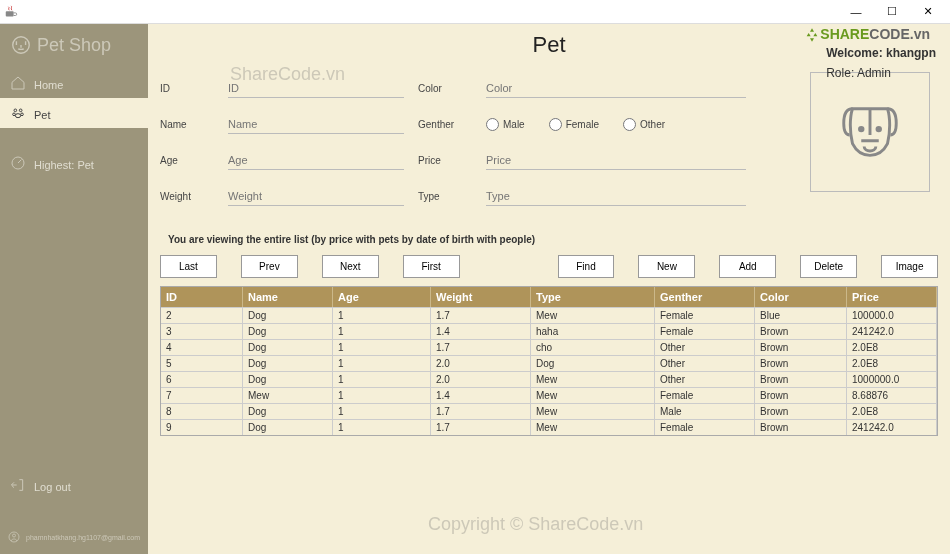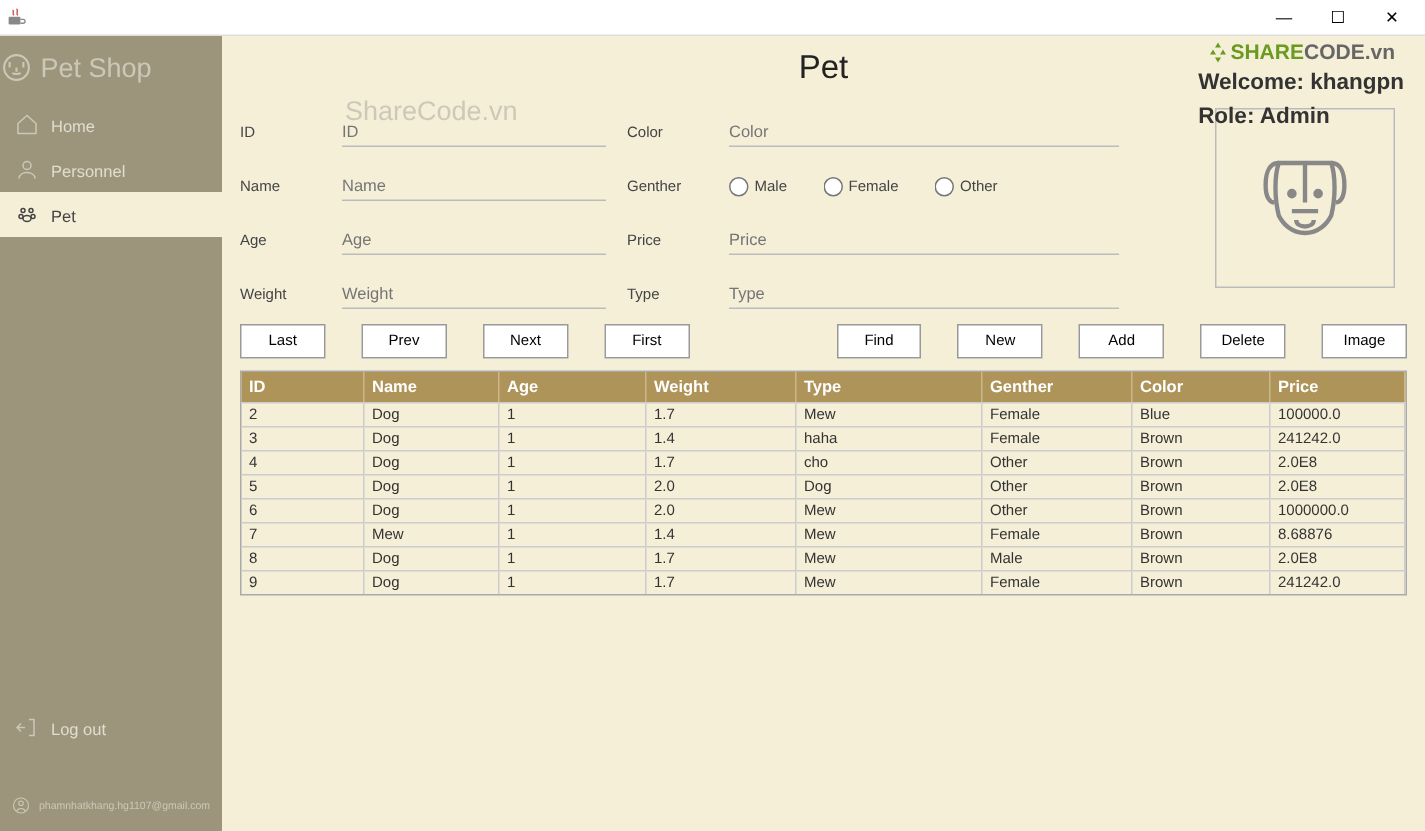--- a/index.html
+++ b/index.html
@@ -4,30 +4,30 @@
 <style>
 * { box-sizing: border-box; margin: 0; padding: 0; font-family: Arial, sans-serif; }
 body { width: 950px; height: 554px; background: #fff; overflow: hidden; position: relative; }
 .titlebar { height: 24px; background: #fff; border-bottom: 1px solid #ddd; display: flex; justify-content: space-between; align-items: center; padding: 0 4px; }
 .titlebar-left { display: flex; align-items: center; gap: 4px; font-size: 11px; }
 .java-icon { width: 14px; height: 14px; }
 .titlebar-right { display: flex; }
 .titlebar-btn { width: 36px; height: 22px; display: flex; align-items: center; justify-content: center; font-size: 11px; cursor: pointer; }
 .main { display: flex; height: 530px; }
 .sidebar { width: 148px; background: #9c957b; color: #e0ddd0; padding-top: 8px; display: flex; flex-direction: column; }
-.brand { display: flex; align-items: center; gap: 5px; padding: 2px 8px 12px 0; color: #ccc8b8; font-size: 18px; font-weight: 300; }
+.brand { display: flex; align-items: center; gap: 5px; padding: 2px 8px 12px 10px; color: #ccc8b8; font-size: 18px; font-weight: 300; }
 .nav-item { display: flex; align-items: flex-end; gap: 8px; padding: 7px 10px; font-size: 11px; cursor: pointer; }
 .nav-item.active { background: #f5efd8; color: #444; }
 .nav-icon { width: 16px; height: 16px; flex-shrink: 0; }
 .spacer { flex: 1; }
 .spacer-sm { height: 20px; }
 .user-footer { display: flex; align-items: center; gap: 6px; padding: 8px; font-size: 7px; color: #ccc8b8; }
 .content { flex: 1; background: #f5efd8; position: relative; padding: 6px 12px 0 12px; overflow: hidden; }
 .page-title { font-size: 22px; color: #222; font-weight: 400; position: absolute; left: 50%; transform: translateX(-50%); top: 8px; }
-.user-info { position: absolute; right: 14px; top: 6px; font-size: 15px; color: #333; }
+.user-info { position: absolute; right: 14px; top: 6px; font-size: 12px; color: #333; }
 .user-info div { margin-bottom: 6px; }
 .form-area { display: flex; gap: 28px; margin-top: 48px; }
 .form-cols { display: flex; gap: 14px; flex: 1; }
 .form-col { display: flex; flex-direction: column; gap: 16px; }
 .col-label { width: 54px; }
 .col-label .fl { font-size: 10px; color: #444; height: 20px; display: flex; align-items: center; }
 .col-input { width: 176px; }
 .col-input-r { width: 260px; }
 .fi { border: none; border-bottom: 1px solid #bbb; background: transparent; font-size: 11px; padding: 2px 0; height: 20px; color: #888; width: 100%; outline: none; }
 .radio-row { display: flex; gap: 24px; align-items: center; height: 20px; }
@@ -78,38 +78,38 @@
           <path d="M7 8v4M17 8v4M9 16c1 1 5 1 6 0M12 12v3"></path>
         </svg>
       <span>Pet Shop</span>
     </div>
     <div class="nav-item">
       <svg class="nav-icon" viewBox="0 0 24 24" fill="none" stroke="#ccc8b8" stroke-width="1.5">
           <path d="M3 11l9-8 9 8v10H3z"></path>
         </svg>
       <span>Home</span>
     </div>
-    <div class="nav-item">
-      <svg class="nav-icon" viewBox="0 0 24 24" fill="none" stroke="#ccc8b8" stroke-width="1.5">
-          <circle cx="12" cy="8" r="4"></circle>
-          <path d="M4 21c0-4 4-6 8-6s8 2 8 6"></path>
-        </svg>
-      <span>Personnel</span>
-    </div>
     <div class="nav-item active">
       <svg class="nav-icon" viewBox="0 0 24 24" fill="none" stroke="#444" stroke-width="1.5">
           <circle cx="8" cy="8" r="2"></circle>
           <circle cx="16" cy="8" r="2"></circle>
           <circle cx="6" cy="14" r="2"></circle>
           <circle cx="18" cy="14" r="2"></circle>
           <ellipse cx="12" cy="16" rx="4" ry="3"></ellipse>
         </svg>
       <span>Pet</span>
     </div>
     <div class="spacer-sm"></div>
+    <div class="nav-item">
+      <svg class="nav-icon" viewBox="0 0 24 24" fill="none" stroke="#ccc8b8" stroke-width="1.5">
+          <circle cx="12" cy="12" r="9"></circle>
+          <path d="M12 12l5-5"></path>
+        </svg>
+      <span>Highest: Pet</span>
+    </div>
     <div class="spacer"></div>
     <div class="nav-item">
       <svg class="nav-icon" viewBox="0 0 24 24" fill="none" stroke="#ccc8b8" stroke-width="1.5">
           <path d="M14 4h5v16h-5M10 12H3M6 8l-4 4 4 4"></path>
         </svg>
       <span>Log out</span>
     </div>
     <div class="spacer-sm"></div>
     <div class="user-footer">
       <svg style="width:18px;height:18px" viewBox="0 0 24 24" fill="none" stroke="#ccc8b8" stroke-width="1.5">
@@ -123,21 +123,21 @@
 
   <div class="content">
     <div class="sharecode-logo" style="top:2px;">
       <svg style="width:16px;height:16px;vertical-align:middle" viewBox="0 0 24 24">
           <path d="M12 2l3 5h-6zM4 14l3-5 3 5zM20 14l-3-5-3 5zM12 22l-3-5h6z" fill="#6a9a1f"></path>
         </svg><span class="sc-green">SHARE</span><span class="sc-gray">CODE.vn</span>
     </div>
     <div class="page-title">Pet</div>
     <div class="user-info" style="top:22px;">
       <div style="font-weight:bold">Welcome: khangpn</div>
-      <div style="font-weight:bold">Role: Admin</div>
+      <div style="font-weight:normal">Role: Admin</div>
     </div>
 
     <div class="form-area">
       <div class="form-cols">
         <div class="form-col col-label">
           <div class="fl">ID</div>
           <div class="fl">Name</div>
           <div class="fl">Age</div>
           <div class="fl">Weight</div>
         </div>
@@ -177,20 +177,21 @@
         <svg width="70" height="70" viewBox="0 0 24 24" fill="none" stroke="#888" stroke-width="1">
           <path d="M6 4c-2 0-3 2-3 5s1 4 2 4M18 4c2 0 3 2 3 5s-1 4-2 4"></path>
           <path d="M6 4h12c1 3 1 8 0 12-1 2-3 4-6 4s-5-2-6-4c-1-4-1-9 0-12z"></path>
           <path d="M12 4v9M9 15h6M10 17c0 2 4 2 4 0"></path>
           <circle cx="9" cy="11" r="0.6" fill="#888"></circle>
             <circle cx="15" cy="11" r="0.6" fill="#888"></circle>
         </svg>
       </div>
     </div>
 
+    <div class="viewing-text">You are viewing the entire list (by price with pets by date of birth with people)</div>
 
     <div class="button-row">
       <button class="btn">Last</button>
       <button class="btn">Prev</button>
       <button class="btn">Next</button>
       <button class="btn">First</button>
       <div class="btn-gap"></div>
       <button class="btn">Find</button>
       <button class="btn">New</button>
       <button class="btn">Add</button>
@@ -287,14 +288,15 @@
             <div class="td c-weight">1.7</div>
             <div class="td c-type">Mew</div>
             <div class="td c-gen">Female</div>
             <div class="td c-color">Brown</div>
             <div class="td c-price">241242.0</div>
           </div>
         </div>
     </div>
 
     <div class="watermark wm1">ShareCode.vn</div>
+    <div class="watermark wm2">Copyright © ShareCode.vn</div>
   </div>
 </div>
 
 </body></html>

